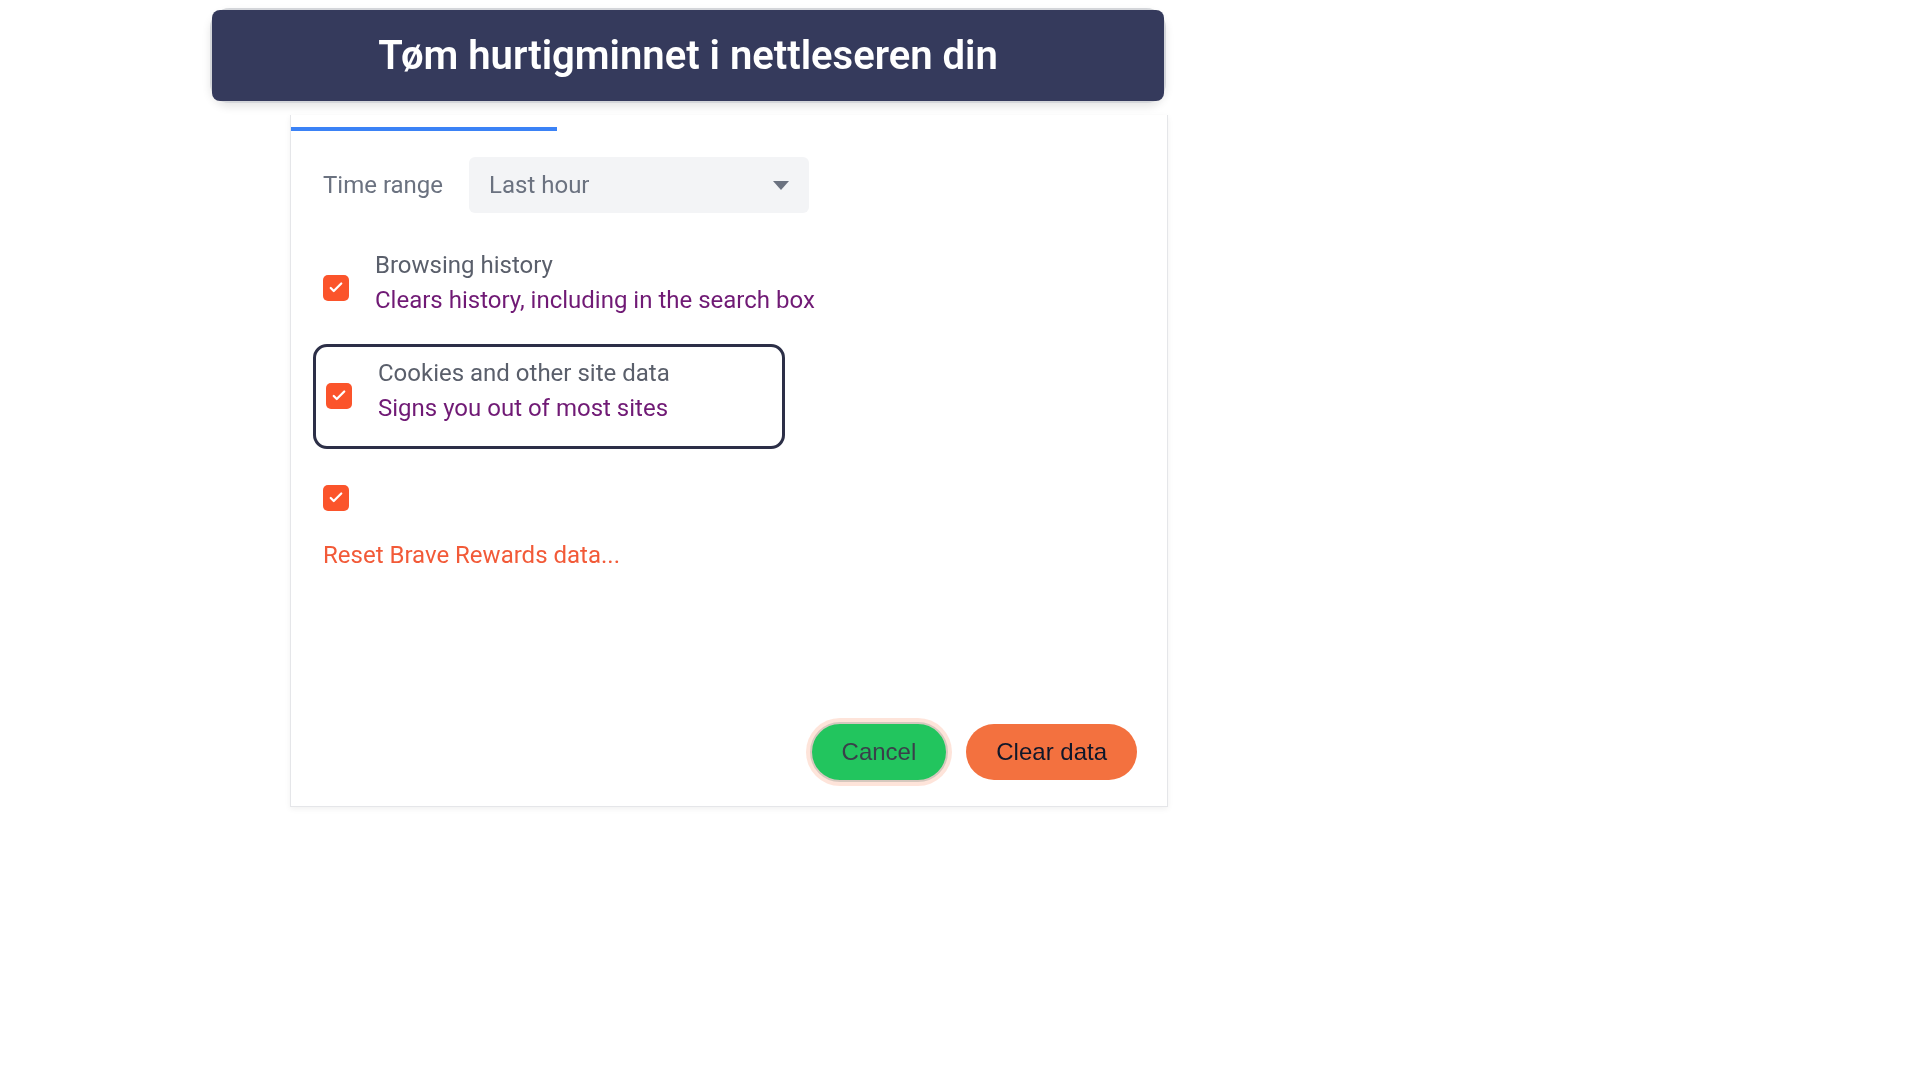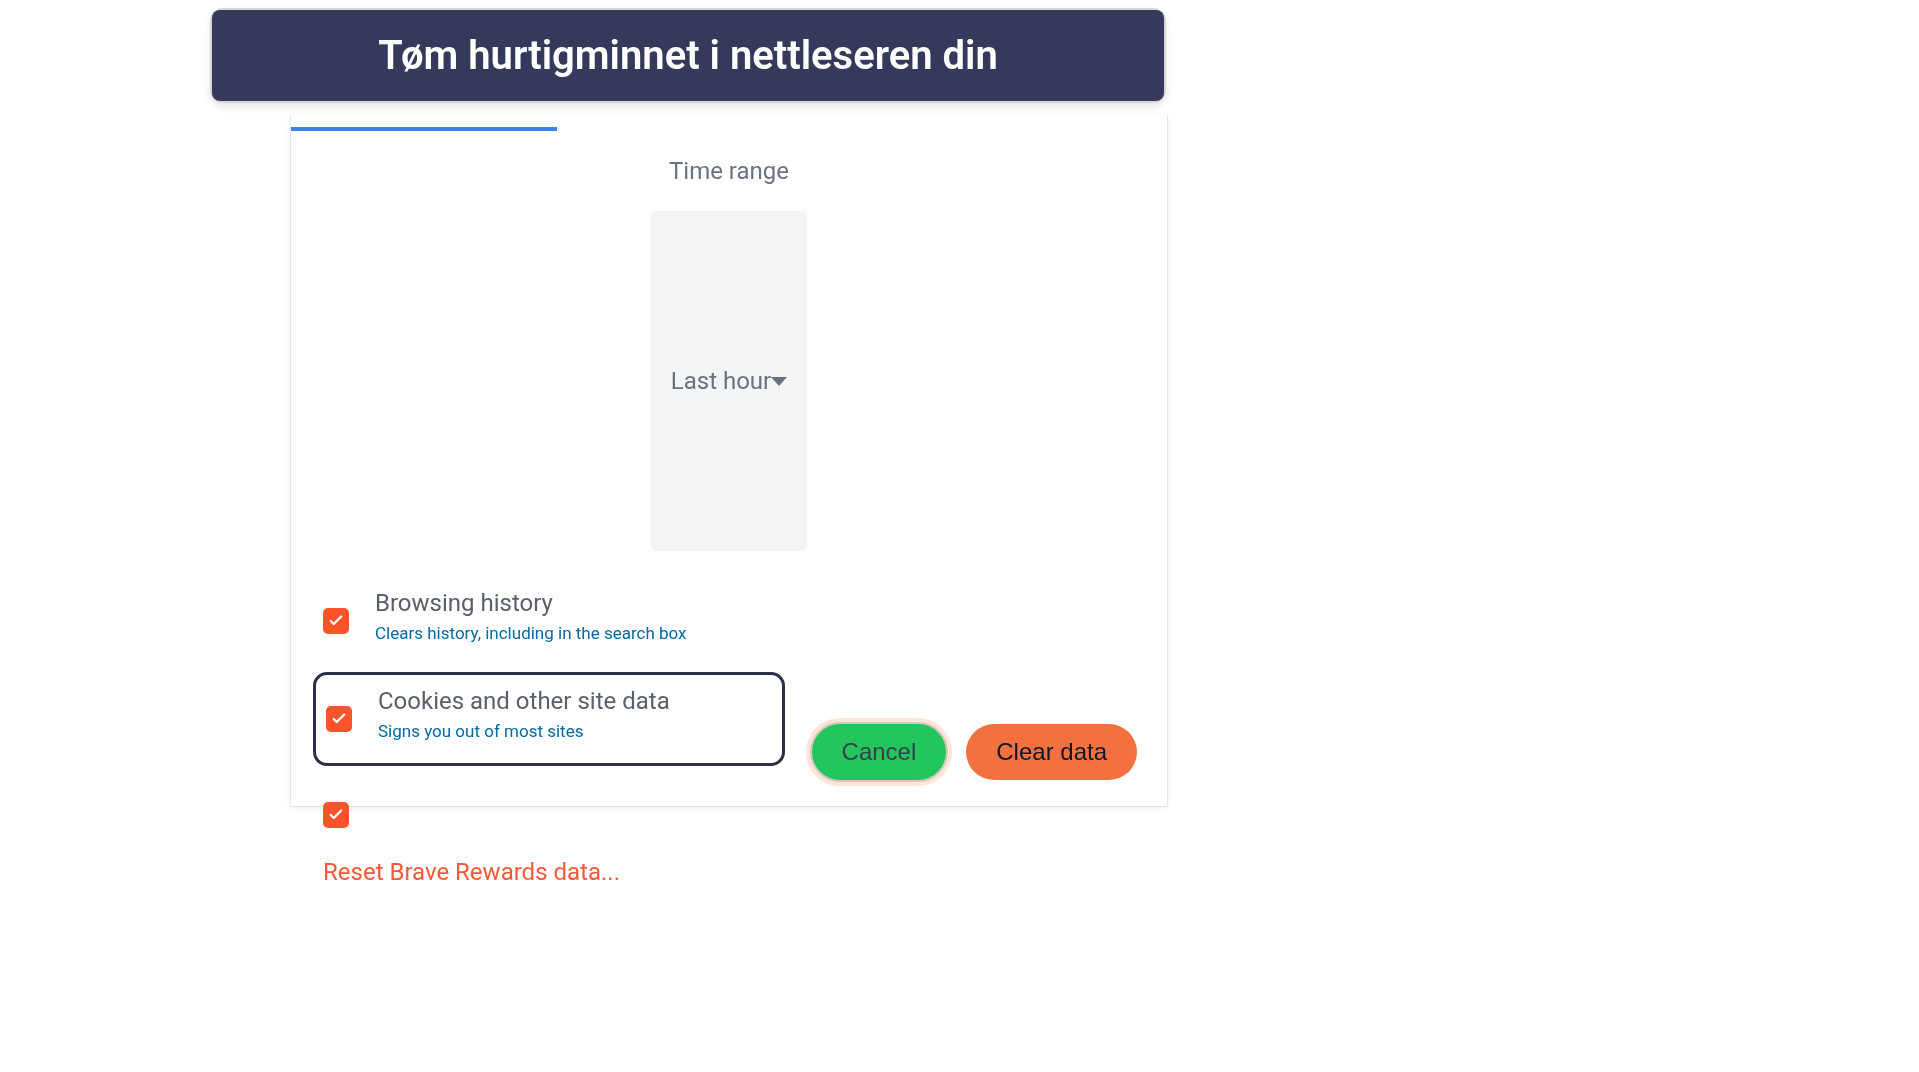--- a/index.html
+++ b/index.html
@@ -13,21 +13,21 @@
       width: 1919px;
       height: 1072px;
       position: relative;
     }
     .outer-frame {
       position: absolute;
       left: 210px;
       top: 8px;
       width: 956px;
       border: 2px solid #d4d6da;
-      border-radius: 13px;
+      border-radius: 20px;
       background: #fff;
       box-shadow: 0 4px 8px rgba(0,0,0,0.1);
     }
     .title-banner {
       background: #353a5c;
       color: #ffffff;
       font-size: 40px;
       font-weight: 600;
       text-align: center;
       padding: 22px 30px;
@@ -52,21 +52,20 @@
       margin-left: 0;
     }
     .content-area {
       padding: 26px 32px 0 32px;
     }
     .time-range-row {
       display: flex;
       align-items: center;
       gap: 26px;
       margin-bottom: 38px;
-      flex-direction: column;
     }
     .time-range-label {
       color: #6b7280;
       font-size: 24px;
     }
     .time-range-select {
       flex: 0 0 340px;
       background: #f3f4f6;
       border-radius: 6px;
       padding: 14px 20px;
@@ -119,22 +118,22 @@
     .option-text {
       display: flex;
       flex-direction: column;
       gap: 4px;
     }
     .option-title {
       color: #5a5f6b;
       font-size: 24px;
     }
     .option-desc {
-      color: #0369a1;
-      font-size: 17px;
+      color: #701a75;
+      font-size: 24px;
       line-height: 1.45;
     }
     .reset-link {
       color: #f25a38;
       font-size: 24px;
       margin-top: 4px;
       padding-left: 0;
       cursor: pointer;
       display: inline-block;
     }

